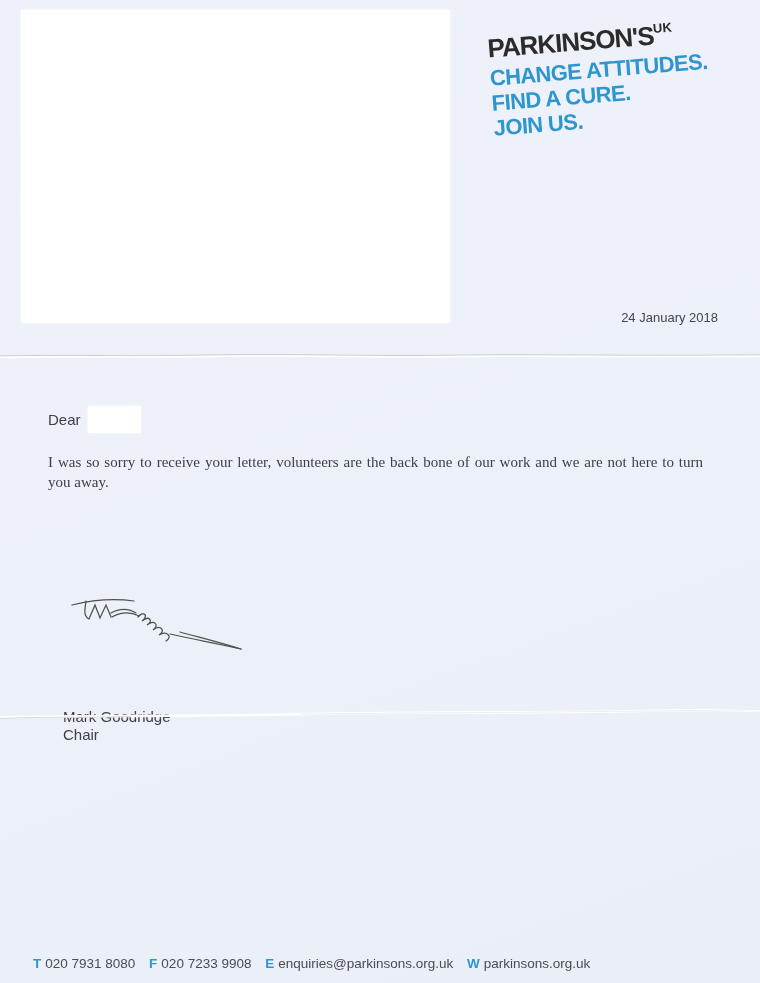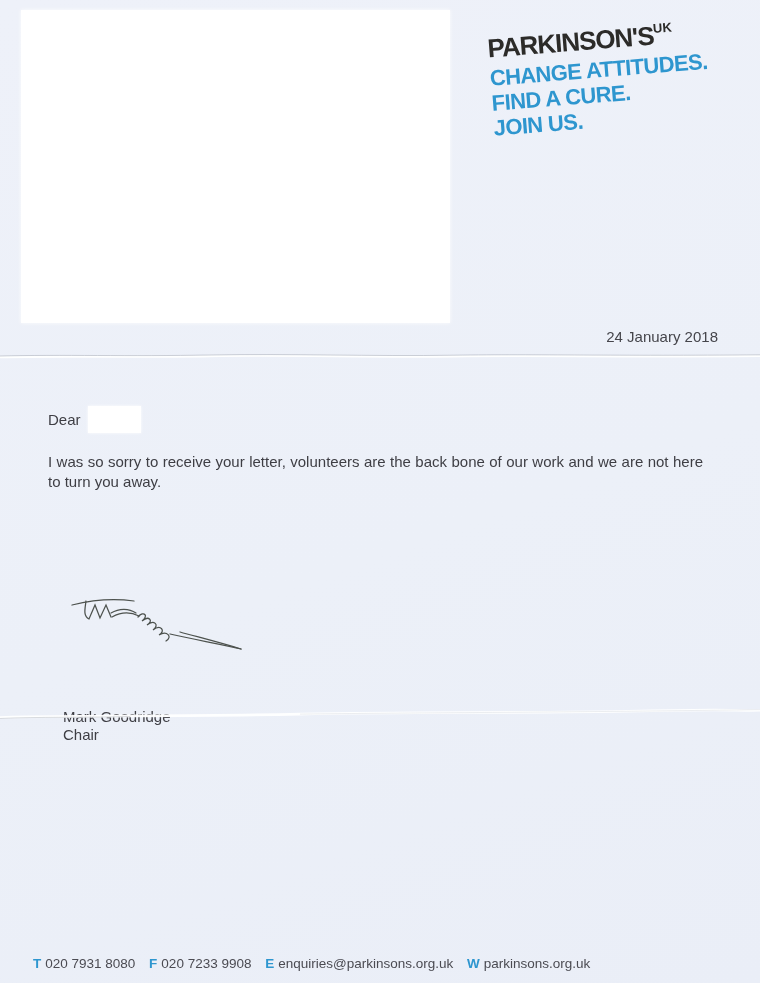--- a/index.html
+++ b/index.html
@@ -19,30 +19,30 @@
     margin-left:7px;box-shadow:0 0 3px rgba(255,255,255,0.9);position:static;}
   
   .logo{position:absolute;left:486px;top:30px;width:250px;
     transform:rotate(-4.5deg);transform-origin:left top;}
   .logo-brand{font-size:26px;font-weight:bold;letter-spacing:-1px;
     color:#2c2b29;line-height:28px;white-space:nowrap;}
   .logo-brand sup{font-size:13px;letter-spacing:0;position:relative;top:-2px;}
   .logo-tagline{margin-top:3px;font-size:22px;font-weight:bold;
     letter-spacing:-0.6px;line-height:25px;white-space:nowrap;}
   
-  .date{position:absolute;right:42px;top:328px;font-size:15px;color:#45454b;}
+  .date{position:absolute;right:42px;top:310px;font-size:13px;color:#45454b;}
   
   .tear{position:absolute;left:0;width:760px;height:6px;pointer-events:none;}
   .tear-1{top:353px;}
   .tear-2{top:710px;transform:rotate(-0.45deg);}
   
   .body-text{position:absolute;left:48px;top:406px;width:655px;font-size:15px;
     line-height:20px;color:#3e3e44;}
   .salutation{margin:0 0 19px 0;}
-  .para{margin:0 0 14px 0;text-align:justify;}
+  .para{margin:0 0 14px 0;text-align:justify;font-family:Liberation Serif, serif;}
   .closing{margin:19px 0 0 0;}
   .signature{position:absolute;left:58px;top:588px;}
   .signoff{position:absolute;left:63px;top:708px;font-size:15px;line-height:17.5px;color:#3e3e44;}
   
   .footer{position:absolute;left:33px;top:955px;font-size:13.5px;line-height:17px;color:#4b4b52;white-space:nowrap;}
   .footer .contact{margin-right:10px;}
   .footer .contact-label{font-weight:bold;margin-right:4px;}
 </style>
 </head>
 <body>

